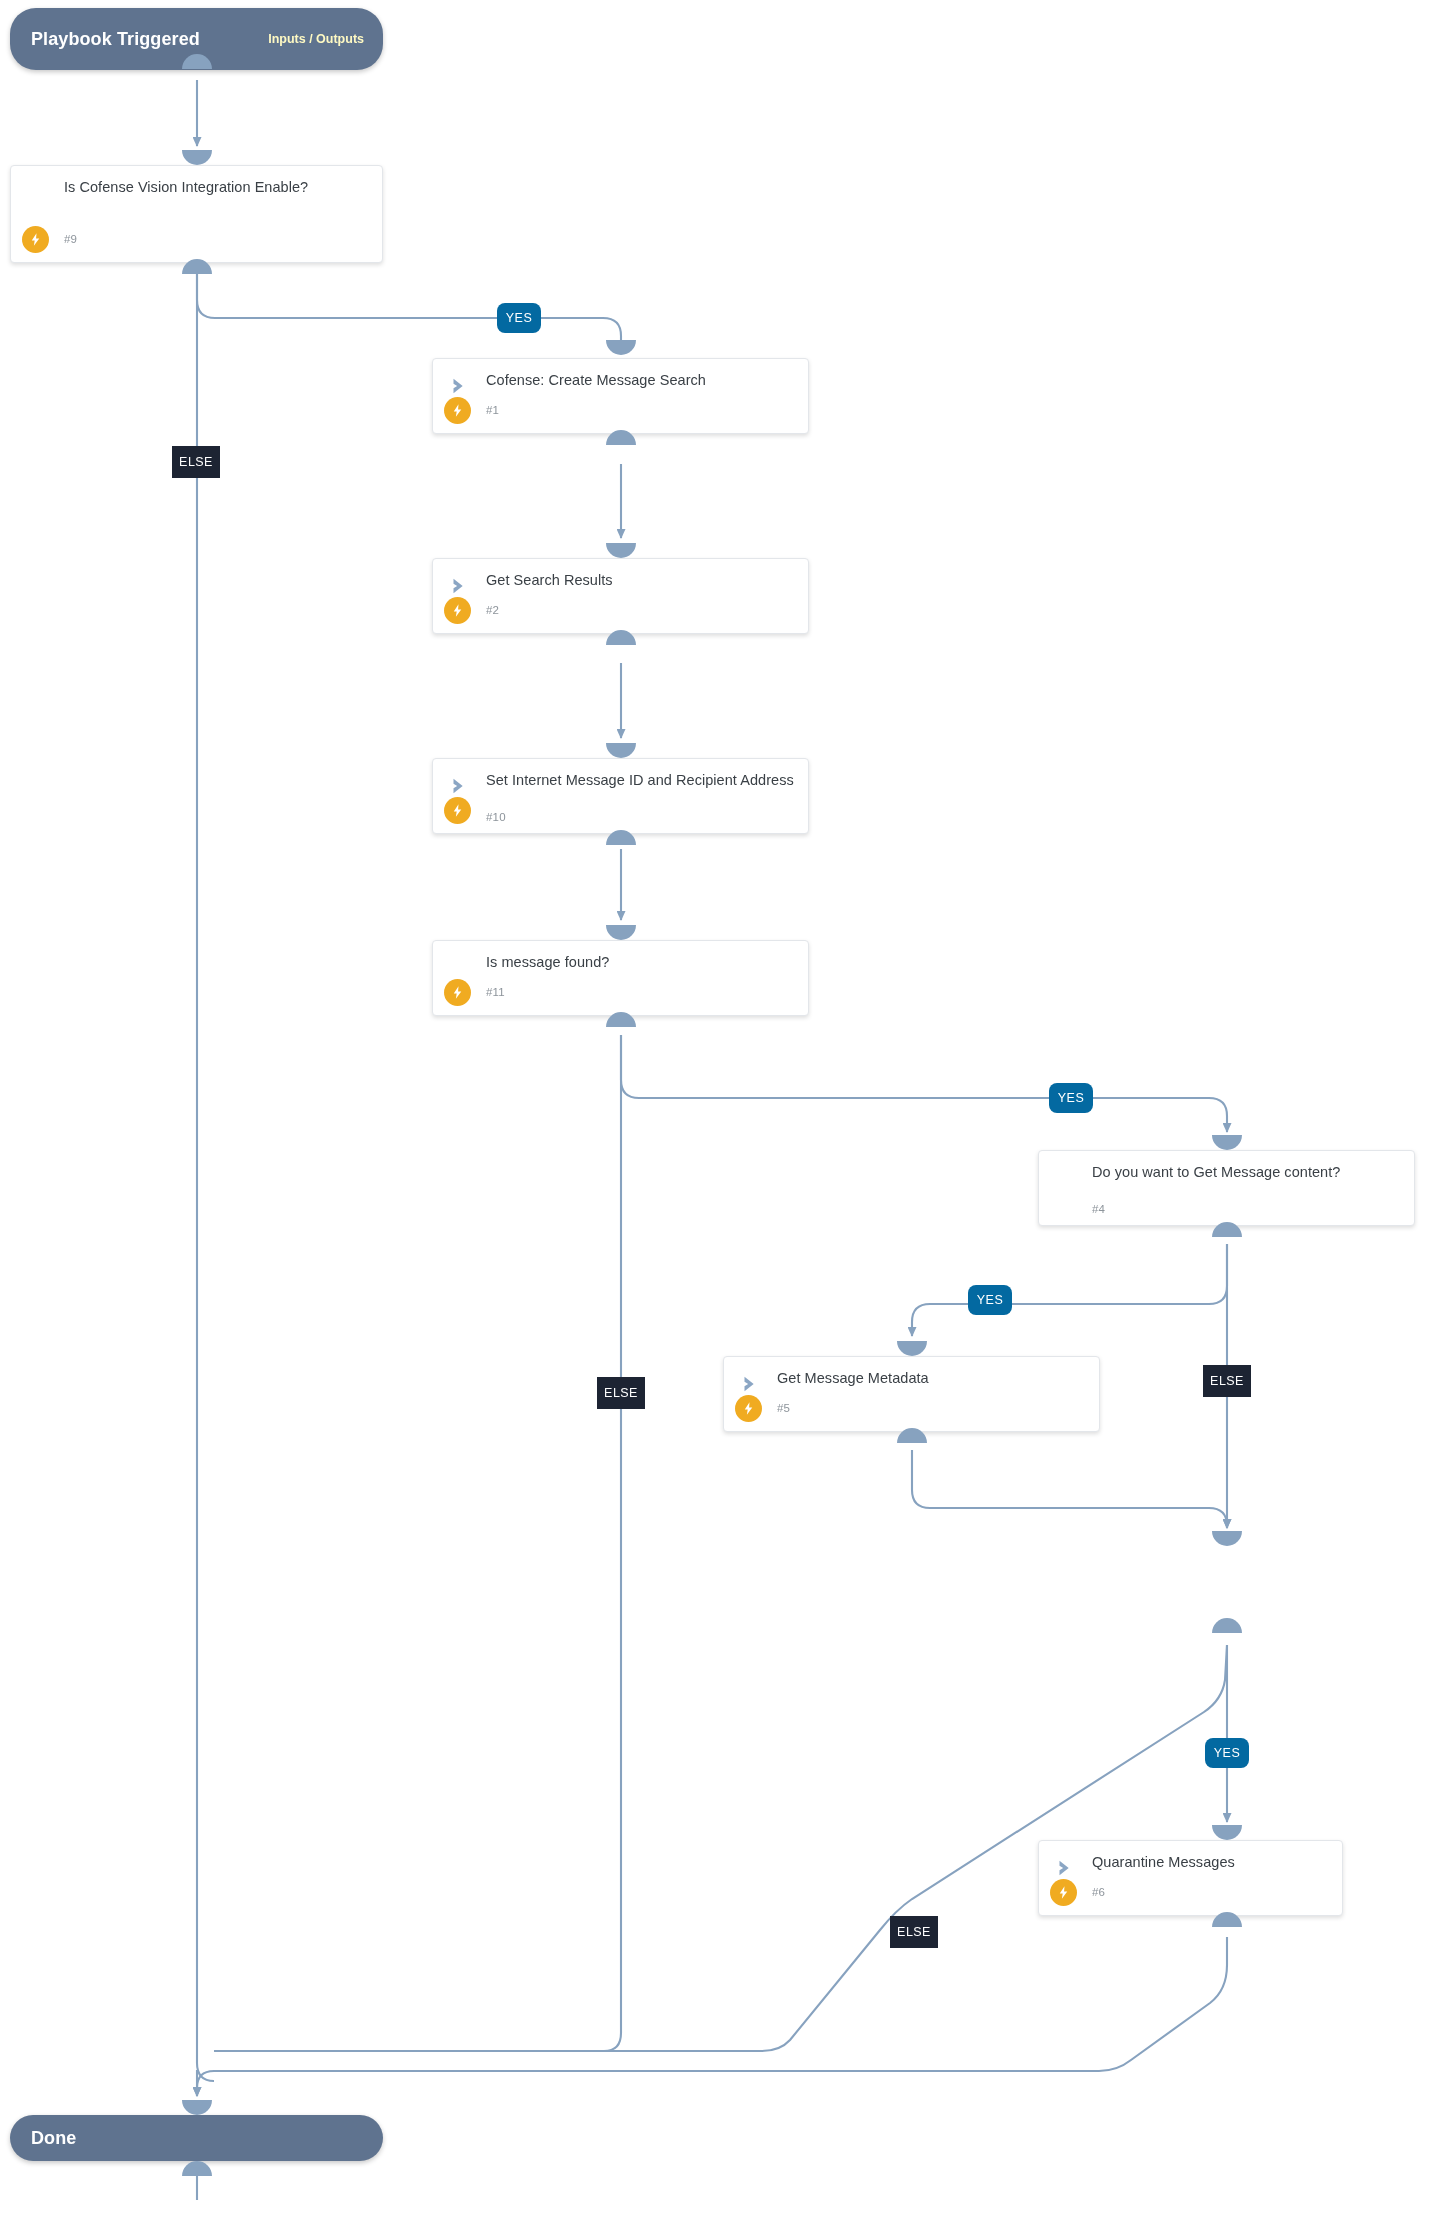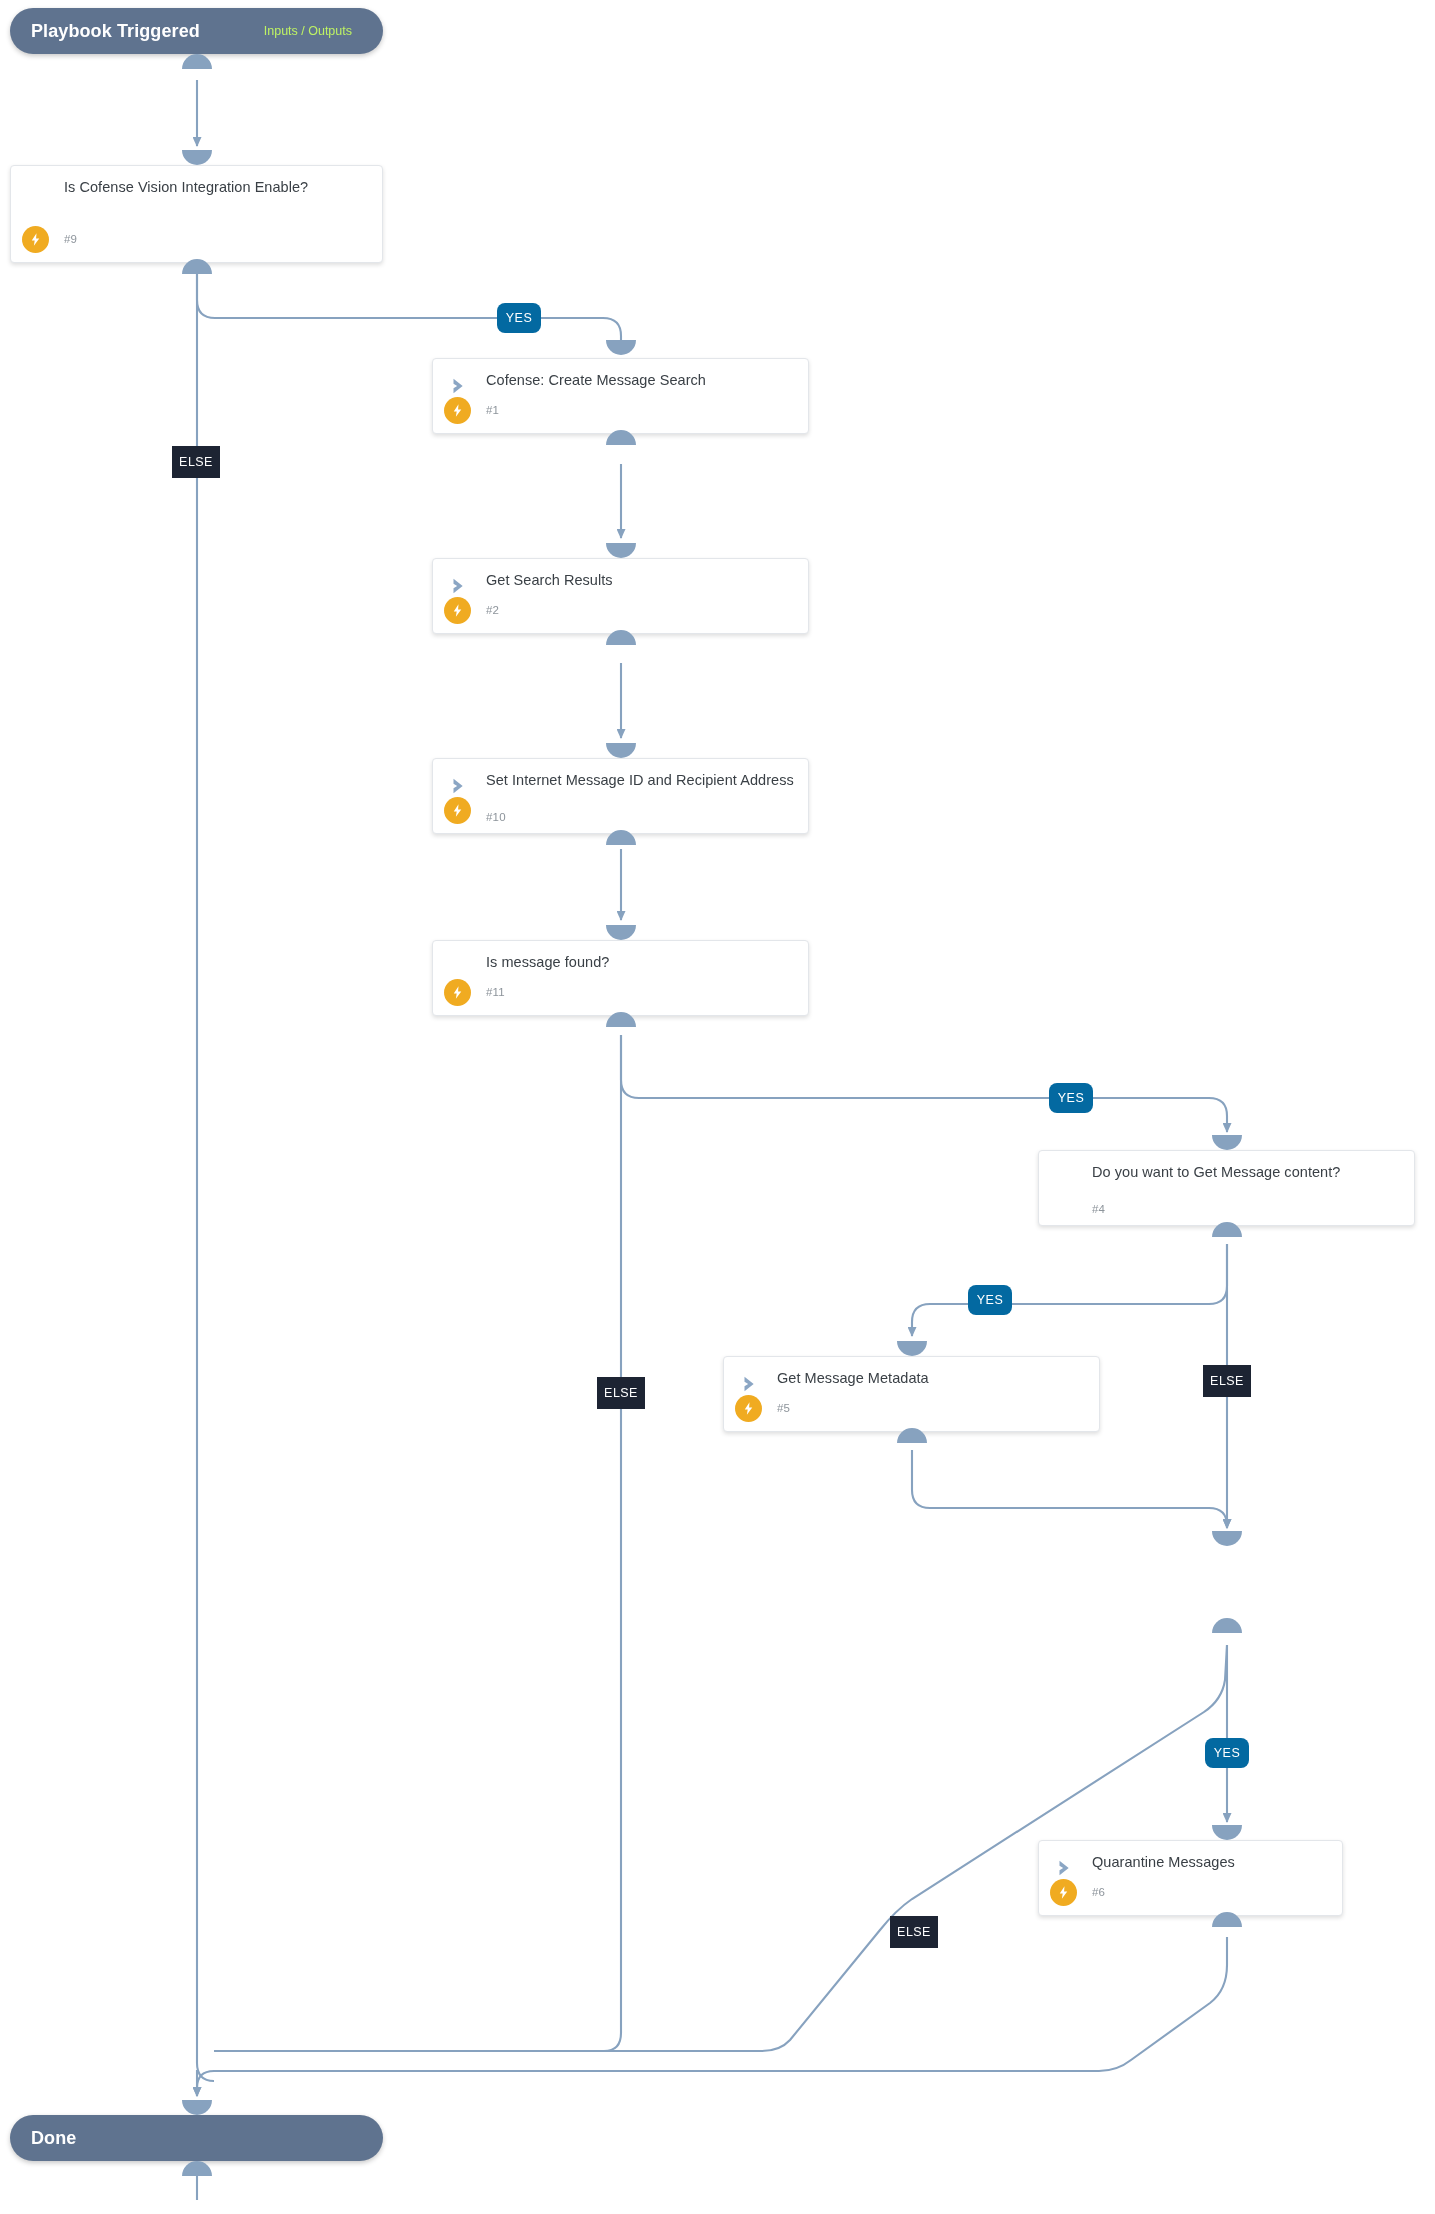--- a/index.html
+++ b/index.html
@@ -41,25 +41,25 @@
   }
   .pill-title {
     color: #ffffff;
     font-size: 18px;
     font-weight: bold;
     padding-left: 21px;
     letter-spacing: 0.1px;
     white-space: nowrap;
   }
   .pill-sub {
-    color: #bef264;
+    color: #fef9c3;
     font-size: 12.5px;
-    font-weight: normal;
+    font-weight: bold;
     margin-left: auto;
-    padding-right: 31px;
+    padding-right: 19px;
     white-space: nowrap;
   }
 
   
   .card {
     position: absolute;
     box-sizing: border-box;
     background: #ffffff;
     border: 1px solid #e3e6ea;
     border-radius: 4px;
@@ -186,21 +186,21 @@
       <path d="M1227,1645 L1225,1680 Q1222,1700 1204,1712 L912,1899 Q896,1910 880,1930 L790,2040 Q780,2051 762,2051 L214,2051"></path>
 
       <path d="M1227,1937 L1227,1965 Q1227,1990 1210,2003 L1131,2060 Q1117,2071 1099,2071 L214,2071 Q197,2071 197,2088 L197,2096" marker-end="url(#arw)"></path>
 
       <path d="M197,2070 L197,2096" marker-end="url(#arw)"></path>
 
       <path d="M197,2163 L197,2200"></path>
     </g>
   </svg>
 
-  <div class="pill" style="left:10px; top:8px; width:373px; height:46px;">
+  <div class="pill" style="left:10px; top:8px; width:373px; height:62px;">
     <span class="pill-title">Playbook Triggered</span>
     <span class="pill-sub">Inputs / Outputs</span>
   </div>
   <div class="dome top" style="left:182px; top:54px;"></div>
 
   <div class="dome bot" style="left:182px; top:150px;"></div>
   <div class="card" style="left:10px; top:165px; width:373px; height:98px;">
     <span class="card-icon">
       <span class="ico-diamond"></span>
     </span>

